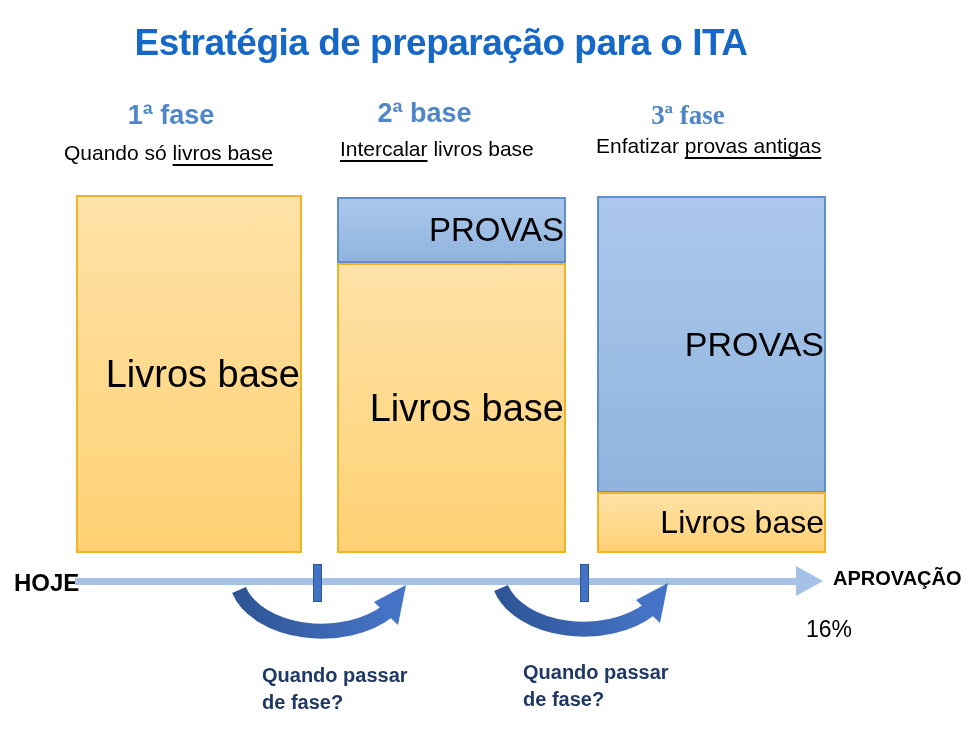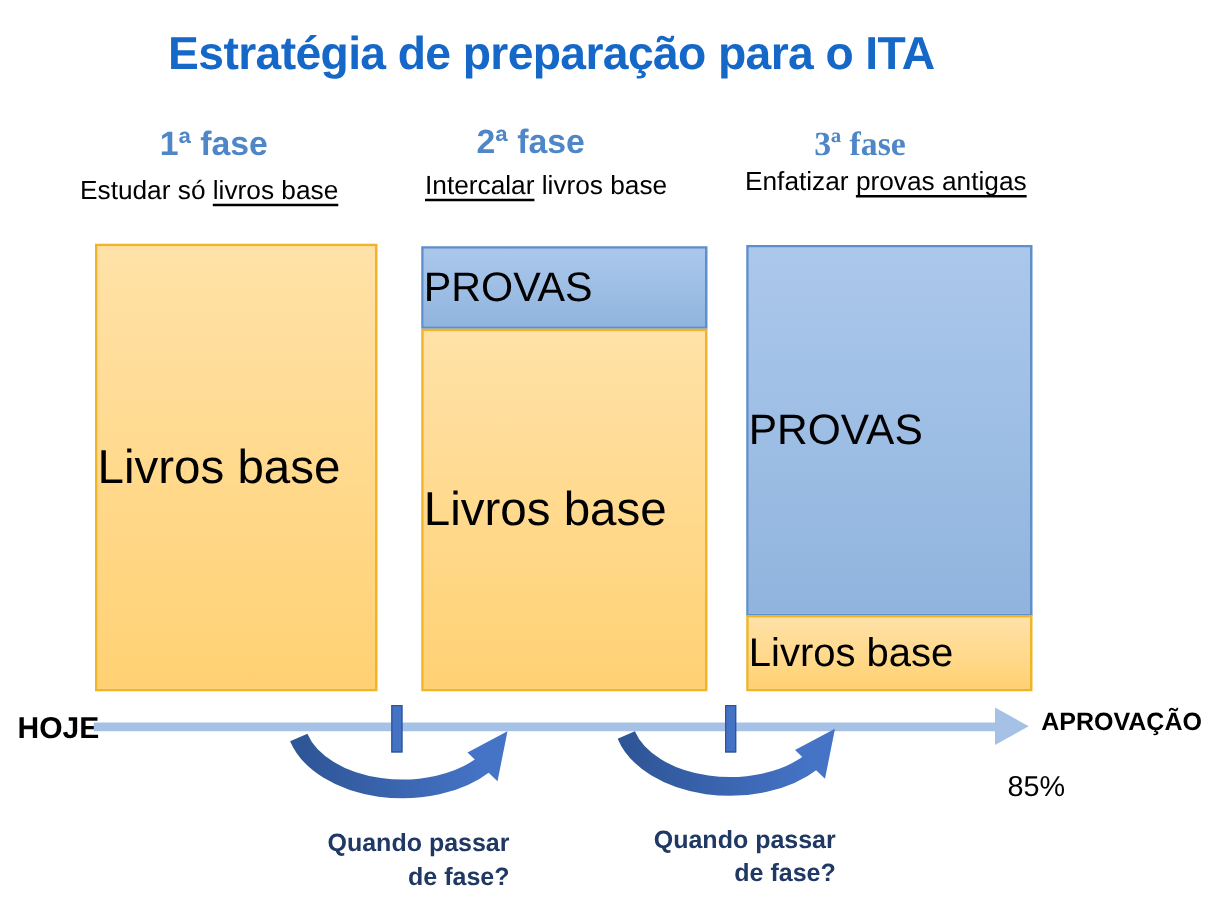--- a/index.html
+++ b/index.html
@@ -36,21 +36,21 @@
   #phase1-heading{ left:76px; top:100px; width:190px; }
   #phase1-desc   { left:64px; top:141px; }
   #phase2-heading{ left:337px; top:98px; width:175px; }
   #phase2-desc   { left:340px; top:132px; line-height:33px; }
   #phase3-heading{ left:598px; top:100px; width:180px;font-family:Liberation Serif, serif; }
   #phase3-desc   { left:596px; top:134px; }
 
   
   .box{
     box-sizing:border-box;
-    display:flex; align-items:center; justify-content:flex-start;
+    display:flex; align-items:center; justify-content:flex-end;
     color:#000;
   }
   .box.books{
     background:linear-gradient(180deg, var(--books-top,#ffe2a8) 0%, var(--books-bottom,#ffd173) 100%);
     border:2px solid var(--books-border,#f0b429);
   }
   .box.provas{
     background:linear-gradient(180deg, var(--provas-top,#abc8eb) 0%, var(--provas-bottom,#90b4de) 100%);
     border:2px solid var(--provas-border,#5e8fcb);
   }
@@ -86,36 +86,35 @@
 
   
   .loop-arrow{ width:190px; height:78px; }
   #loop-arrow-1{ left:228px; top:584px; }
   #loop-arrow-2{ left:490px; top:582px; }
 
   .question{
     font-size:20px; font-weight:bold;
     color:var(--question,#1f3864);
     line-height:27px;
-    text-align:right;
   }
   #question-1{ left:262px; top:662px; }
   #question-2{ left:523px; top:659px; }
 </style>
 </head>
 <body>
 
 <div id="slide">
 
   <div id="title" class="abs">Estratégia de preparação para o ITA</div>
 
   <div id="phase1-heading" class="abs phase-heading">1ª fase</div>
-  <div id="phase1-desc" class="abs phase-desc"><span>Estudar só </span><span class="u">livros base</span></div>
+  <div id="phase1-desc" class="abs phase-desc"><span>Quando só </span><span class="u">livros base</span></div>
 
-  <div id="phase2-heading" class="abs phase-heading">2ª fase</div>
+  <div id="phase2-heading" class="abs phase-heading">2ª base</div>
   <div id="phase2-desc" class="abs phase-desc">
     <div><span class="u">Intercalar</span><span> livros base</span></div>
   </div>
 
   <div id="phase3-heading" class="abs phase-heading">3ª fase</div>
   <div id="phase3-desc" class="abs phase-desc"><span>Enfatizar </span><span class="u">provas antigas</span></div>
 
   <div id="col1-books" class="abs box books">
     <span>Livros base</span>
   </div>
@@ -133,21 +132,21 @@
   <div id="col3-books" class="abs box books">
     <span>Livros base</span>
   </div>
 
   <div id="hoje-label" class="abs">HOJE</div>
   <div id="timeline-line" class="abs"></div>
   <div id="timeline-arrowhead" class="abs"></div>
   <div id="tick-1" class="abs tick"></div>
   <div id="tick-2" class="abs tick"></div>
   <div id="aprovacao-label" class="abs">APROVAÇÃO</div>
-  <div id="pct-label" class="abs">85%</div>
+  <div id="pct-label" class="abs">16%</div>
 
   <svg id="loop-arrow-1" class="abs loop-arrow" viewBox="0 0 190 78" aria-hidden="true">
     <defs>
       <linearGradient id="arcGrad" x1="0" y1="0" x2="1" y2="0">
         <stop offset="0" style="stop-color:var(--arc-dark,#2e5596)"></stop>
         <stop offset="1" style="stop-color:var(--arc-light,#4573c6)"></stop>
       </linearGradient>
     </defs>
     <path d="M 11 6 A 86 56 0 0 0 160 27" fill="none" stroke="url(#arcGrad)" stroke-width="15"></path>
     <polygon points="146,18 178,1 170,41" fill="var(--arc-light,#4573c6)"></polygon>

